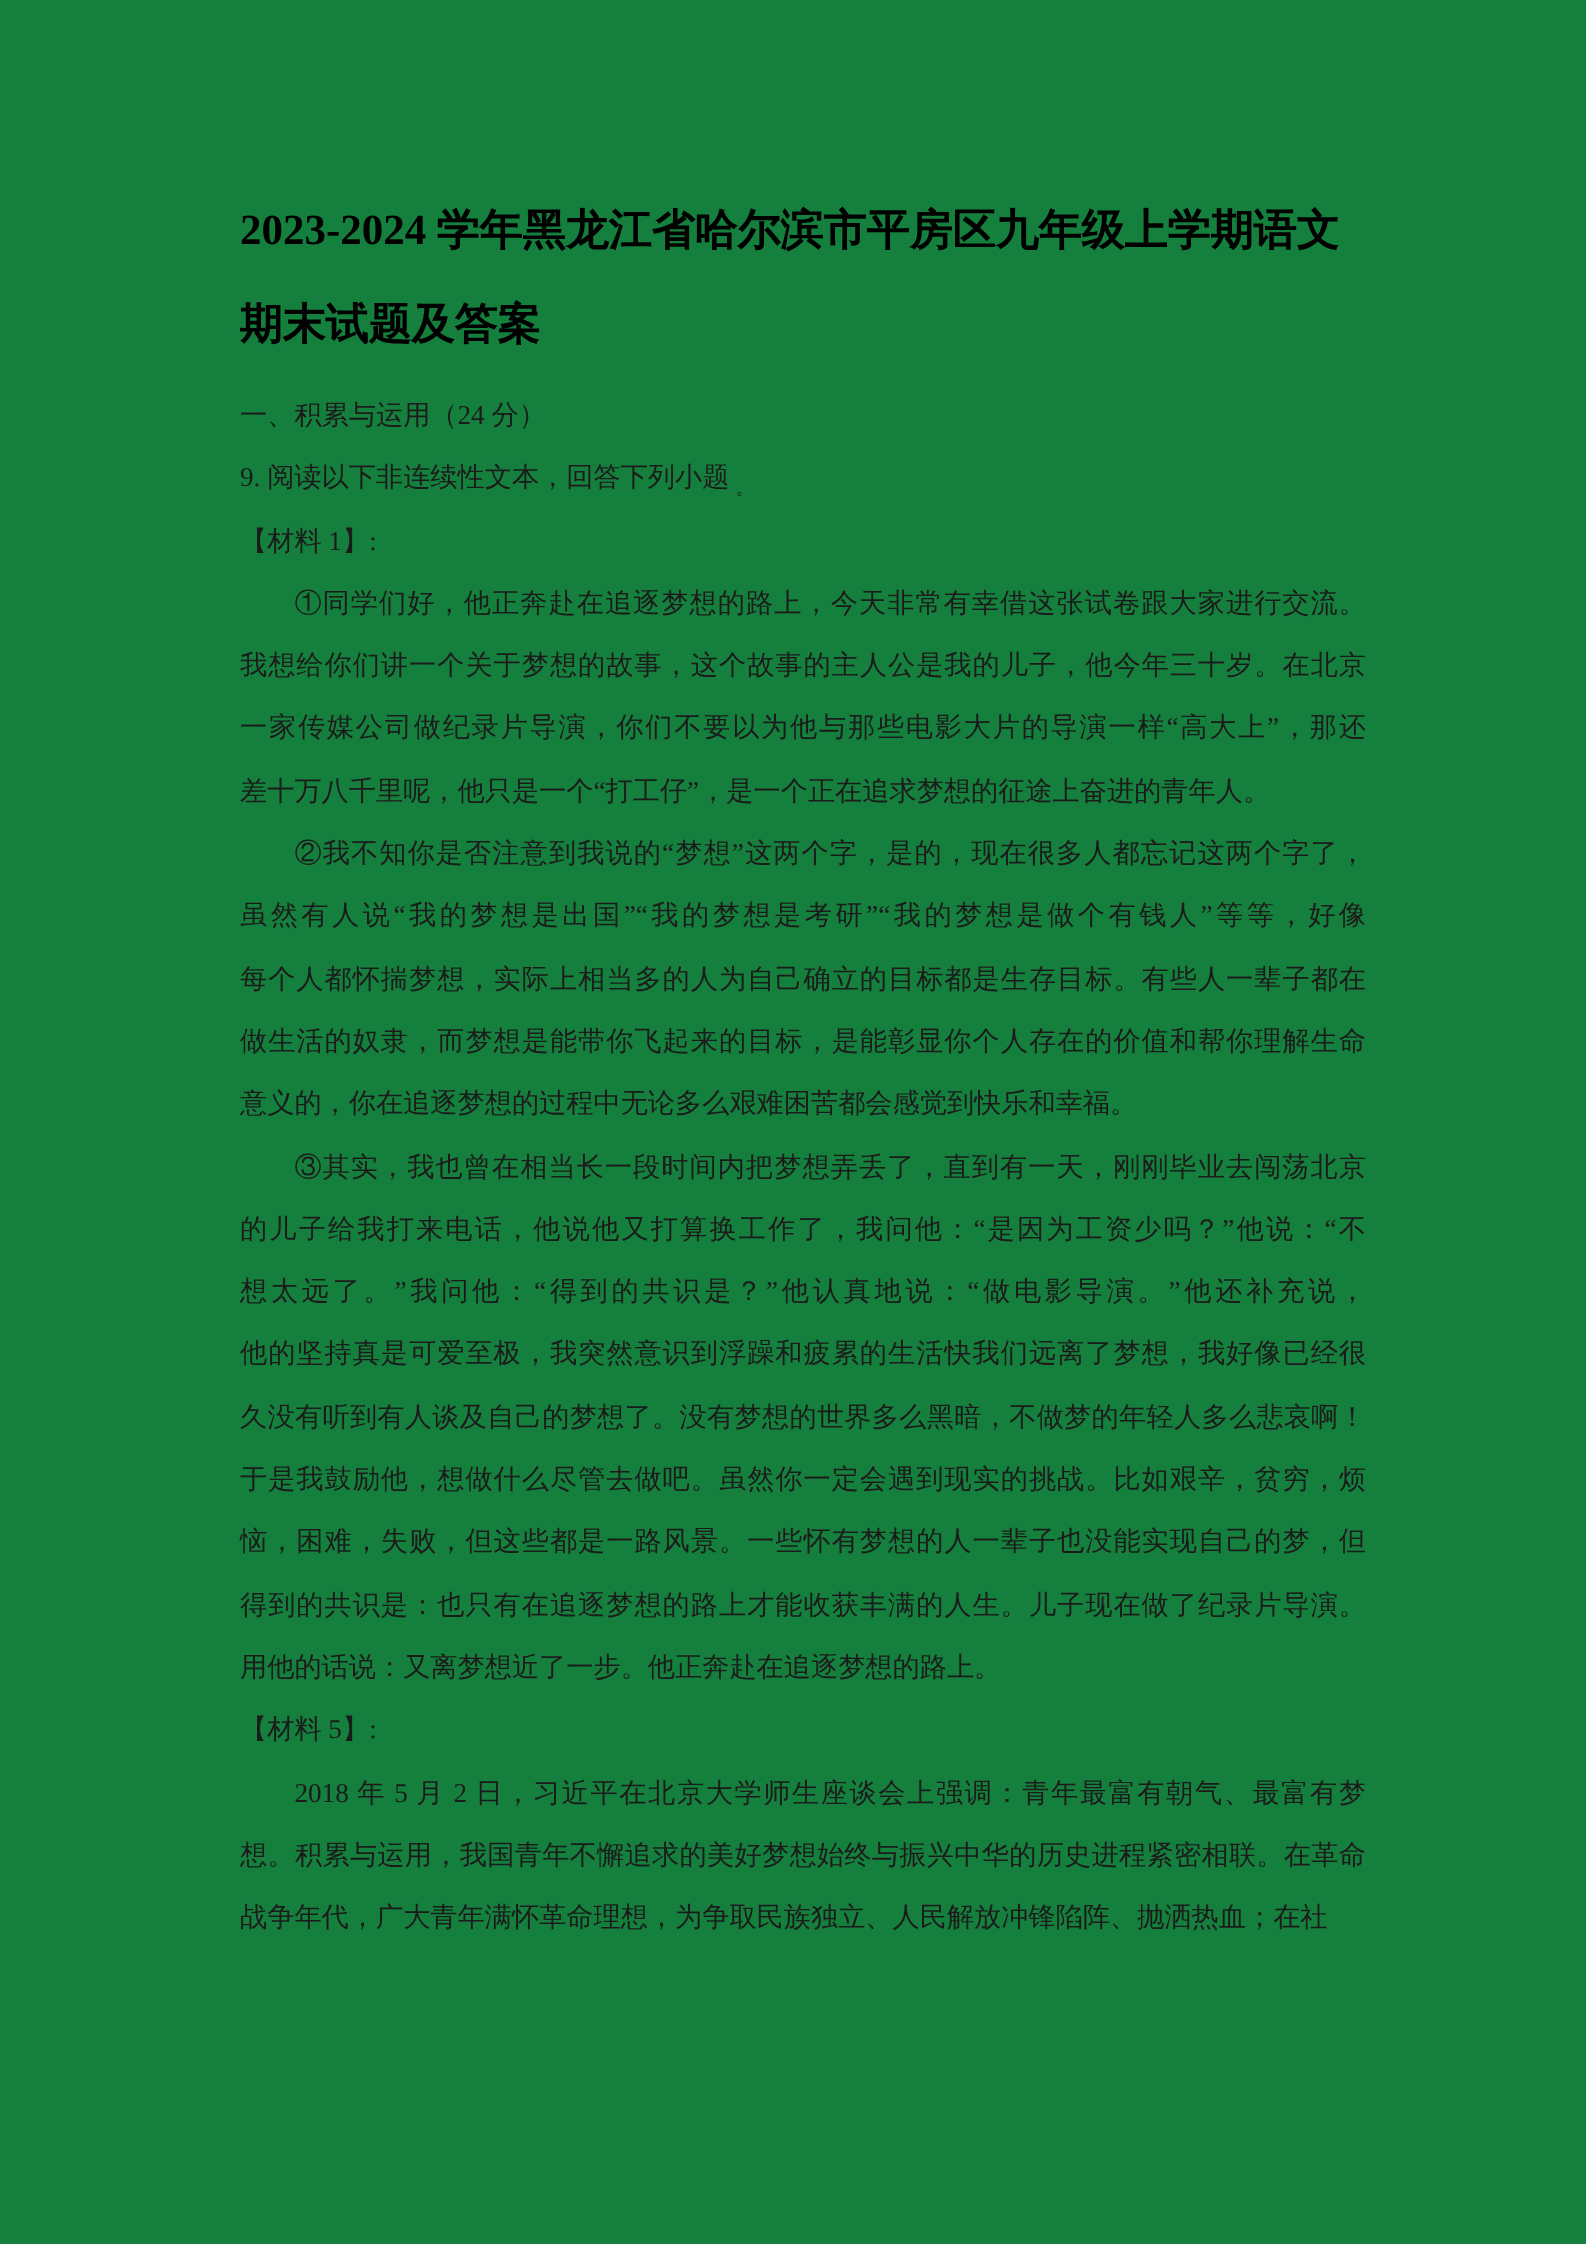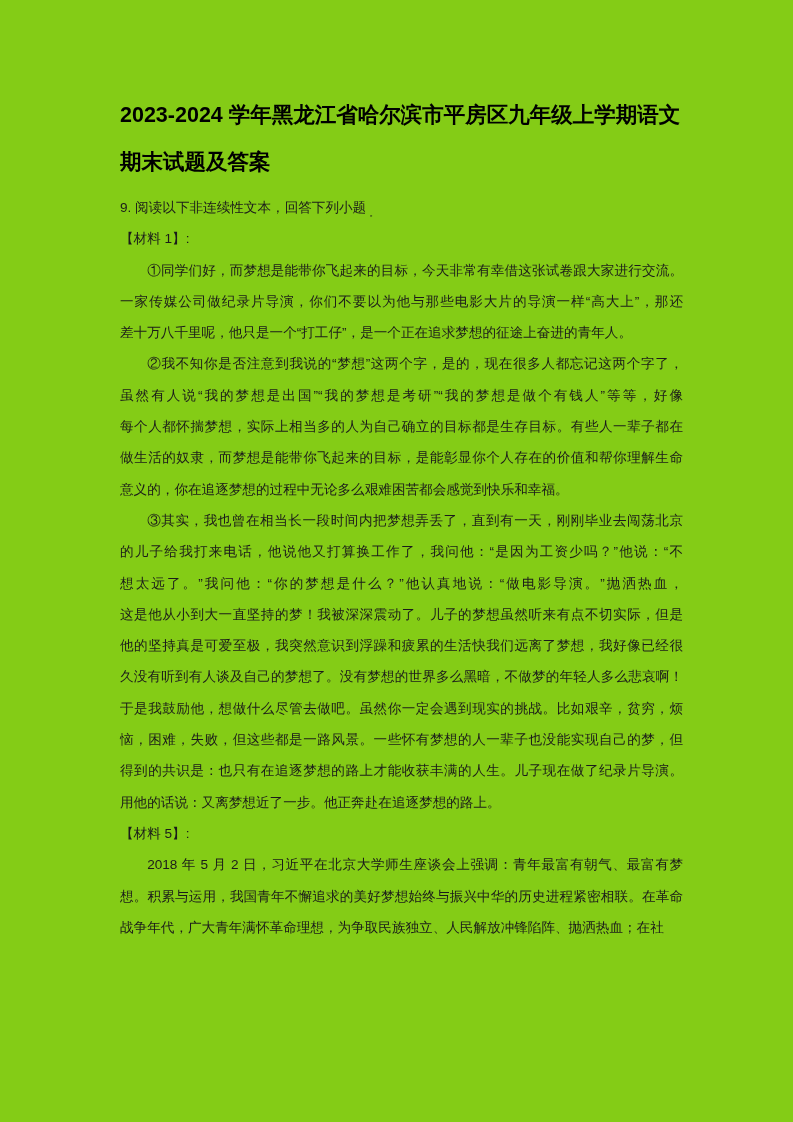--- a/index.html
+++ b/index.html
@@ -5,23 +5,23 @@
   html, body {
     margin: 0;
     padding: 0;
     background: #ffffff;
   }
   .page {
     position: relative;
     width: 793px;
     height: 1122px;
     box-sizing: border-box;
-    background: #84cc16;
+    background: #15803d;
     padding: 92px 110px 0 120px;
-    font-family: Liberation Sans, sans-serif;
+    font-family: Liberation Serif, serif;
     color: #1b1b1b;
     overflow: hidden;
   }
   .doc-title {
     font-weight: bold;
     color: #000000;
     font-size: 21.5px;
     line-height: 47px;
     margin: 0 0 6px 0;
   }
@@ -51,44 +51,45 @@
 </head>
 <body>
 
 <div class="page">
 
   <h1 class="doc-title">
     <div class="title-line">2023-2024 学年黑龙江省哈尔滨市平房区九年级上学期语文</div>
     <div class="title-line">期末试题及答案</div>
   </h1>
 
+  <div class="line">一、积累与运用（24 分）</div>
 
   <div class="line"><span>9. 阅读以下非连续性文本，回答下列小题</span><span class="period-small">。</span></div>
 
   <div class="line">【材料 1】:</div>
 
   <div>
-    <div class="line full indent">①同学们好，而梦想是能带你飞起来的目标，今天非常有幸借这张试卷跟大家进行交流。</div>
+    <div class="line full indent">①同学们好，他正奔赴在追逐梦想的路上，今天非常有幸借这张试卷跟大家进行交流。</div>
+    <div class="line full">我想给你们讲一个关于梦想的故事，这个故事的主人公是我的儿子，他今年三十岁。在北京</div>
     <div class="line full">一家传媒公司做纪录片导演，你们不要以为他与那些电影大片的导演一样“高大上”，那还</div>
     <div class="line">差十万八千里呢，他只是一个“打工仔”，是一个正在追求梦想的征途上奋进的青年人。</div>
   </div>
 
   <div>
     <div class="line full indent">②我不知你是否注意到我说的“梦想”这两个字，是的，现在很多人都忘记这两个字了，</div>
     <div class="line full">虽然有人说“我的梦想是出国”“我的梦想是考研”“我的梦想是做个有钱人”等等，好像</div>
     <div class="line full">每个人都怀揣梦想，实际上相当多的人为自己确立的目标都是生存目标。有些人一辈子都在</div>
     <div class="line full">做生活的奴隶，而梦想是能带你飞起来的目标，是能彰显你个人存在的价值和帮你理解生命</div>
     <div class="line">意义的，你在追逐梦想的过程中无论多么艰难困苦都会感觉到快乐和幸福。</div>
   </div>
 
   <div>
     <div class="line full indent">③其实，我也曾在相当长一段时间内把梦想弄丢了，直到有一天，刚刚毕业去闯荡北京</div>
     <div class="line full">的儿子给我打来电话，他说他又打算换工作了，我问他：“是因为工资少吗？”他说：“不</div>
-    <div class="line full">想太远了。”我问他：“你的梦想是什么？”他认真地说：“做电影导演。”抛洒热血，</div>
-    <div class="line full">这是他从小到大一直坚持的梦！我被深深震动了。儿子的梦想虽然听来有点不切实际，但是</div>
+    <div class="line full">想太远了。”我问他：“得到的共识是？”他认真地说：“做电影导演。”他还补充说，</div>
     <div class="line full">他的坚持真是可爱至极，我突然意识到浮躁和疲累的生活快我们远离了梦想，我好像已经很</div>
     <div class="line full">久没有听到有人谈及自己的梦想了。没有梦想的世界多么黑暗，不做梦的年轻人多么悲哀啊！</div>
     <div class="line full">于是我鼓励他，想做什么尽管去做吧。虽然你一定会遇到现实的挑战。比如艰辛，贫穷，烦</div>
     <div class="line full">恼，困难，失败，但这些都是一路风景。一些怀有梦想的人一辈子也没能实现自己的梦，但</div>
     <div class="line full">得到的共识是：也只有在追逐梦想的路上才能收获丰满的人生。儿子现在做了纪录片导演。</div>
     <div class="line">用他的话说：又离梦想近了一步。他正奔赴在追逐梦想的路上。</div>
   </div>
 
   <div class="line">【材料 5】:</div>
 

